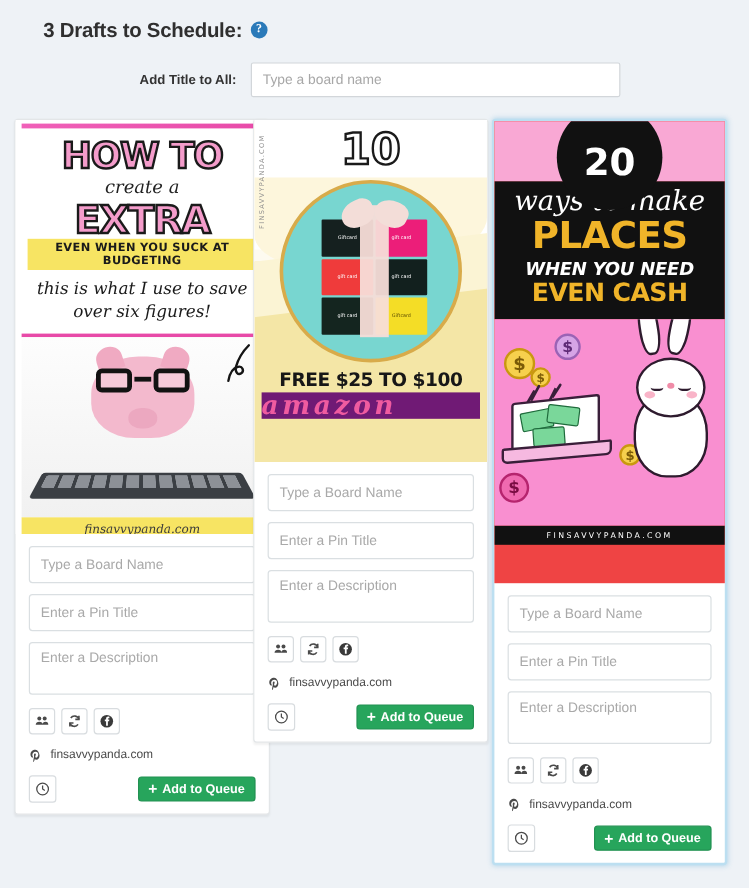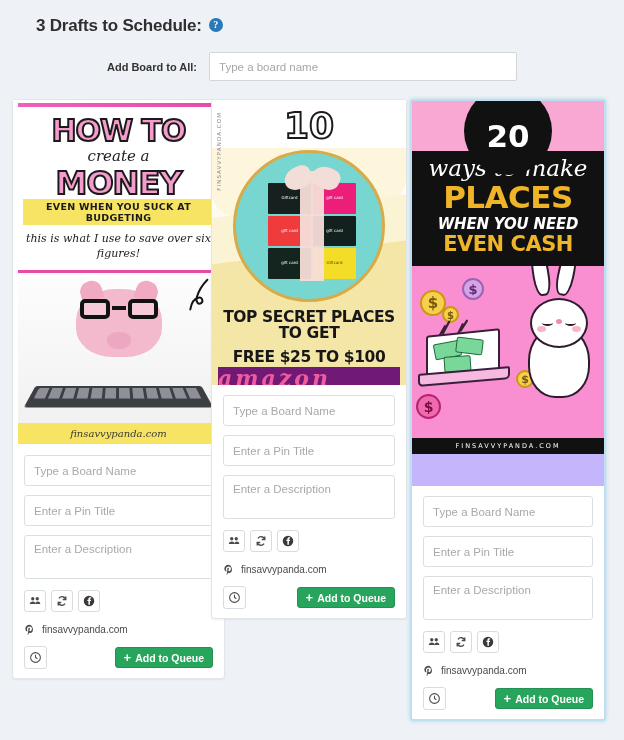--- a/index.html
+++ b/index.html
@@ -68,21 +68,21 @@
     font-family:"DejaVu Sans", sans-serif; font-weight:bold; font-size:32px;
     color:#f49ccb; -webkit-text-stroke:2px #1a1a1a;
     letter-spacing:-1px; line-height:1; margin:1px 0 0;
   }
   .t-even {
     background:#f7e463; font-size:9.5px; font-weight:bold; color:#1a1a1a;
     letter-spacing:0.3px; padding:2px 8px; margin:0 2px; line-height:1.2;
     font-family:"DejaVu Sans", sans-serif;
   }
   .t-thisis {
-    font-family:"DejaVu Serif", serif; font-style:italic; font-size:11px;
+    font-family:"DejaVu Serif", serif; font-style:italic; font-size:14px;
     color:#1a1a1a; line-height:1.35; margin:7px 4px 4px;
   }
   .p1-bar2 { height:3px; background:#e84aa8; margin:2px 5px 0 5px;}
   .p1-photo {
     height:150px; margin:0 5px; position:relative;
     background:linear-gradient(#fdfdfd,#f1f1f1);
     overflow:hidden;
   }
   .piggy {
     position:absolute; left:50%; top:16px; transform:translateX(-50%);
@@ -175,21 +175,21 @@
   }
   .p2-amz {
     position:relative; background:#701a75; margin:1px 6px 0; line-height:1;
   }
   .p2-amz span {
     font-family:"DejaVu Serif", serif; font-style:italic; font-weight:bold;
     font-size:22px; color:#ef5ba0; letter-spacing:3px;
   }
 
   
-  .p3 { height:385px; background:#c4b5fd; position:relative; overflow:hidden; }
+  .p3 { height:385px; background:#ef4444; position:relative; overflow:hidden; }
   .p3-pinkband { height:50px; background:#f9a8d4; position:relative; }
   .p3-circle {
     position:absolute; left:50%; transform:translateX(-50%); top:-14px;
     width:88px; height:88px; border-radius:50%; background:#111;
   }
   .p3-20 {
     position:absolute; left:0; right:0; top:20px; text-align:center;
     font-family:"DejaVu Sans", sans-serif; font-weight:bold; font-size:31px; color:#fff; line-height:1;
   }
   .p3-black { background:#111; padding:3px 6px 8px; text-align:center; }
@@ -294,34 +294,34 @@
     font-family:"Liberation Sans", sans-serif; white-space:nowrap;
   }
   .plus { font-size:13px; line-height:1; font-weight:bold; }
 </style>
 </head>
 <body>
 
 <div class="page-header">
   <span class="page-title">3 Drafts to Schedule:</span><span class="help-icon">?</span>
   <div class="board-all-row">
-    <div class="board-all-label">Add Board to All:</div>
+    <div class="board-all-label">Add Title to All:</div>
     <input class="board-all-input" type="text" placeholder="Type a board name" style="">
   </div>
 </div>
 
 <div class="cards-row">
 
   <div class="card" id="card-1">
     <div class="pin-img p1">
       <div class="p1-bar"></div>
       <div class="p1-top">
         <div class="t-howto">HOW TO</div>
         <div class="t-createa">create a</div>
-        <div class="t-budget">MONEY</div>
+        <div class="t-budget">EXTRA</div>
         <div class="t-even">EVEN WHEN YOU SUCK AT BUDGETING</div>
         <div class="t-thisis">this is what I use to save over six figures!</div>
       </div>
       <div class="p1-bar2"></div>
       <div class="p1-photo">
         <div class="piggy">
           <div class="piggy-ear-l"></div>
           <div class="piggy-ear-r"></div>
           <div class="piggy-snout"></div>
         </div>
@@ -403,21 +403,20 @@
           <div class="gc-c" style="background:#12201e">gift card</div>
           <div class="gc-c" style="background:#14251f">gift card</div>
           <div class="gc-c" style="background:#f4dd26;color:#5a4a00">Giftcard</div>
         </div>
         <div class="gc-ribbon"></div>
         <div class="gc-bow">
             <span></span>
             <span></span>
           </div>
       </div>
-      <div class="p2-t1">TOP SECRET PLACES TO GET</div>
       <div class="p2-t1">FREE $25 TO $100</div>
       <div class="p2-amz">
         <span>amazon</span>
       </div>
 
     </div>
 
     <div class="card-body">
       <input class="f-input" type="text" placeholder="Type a Board Name" style="">
       <input class="f-input" type="text" placeholder="Enter a Pin Title" style="">

